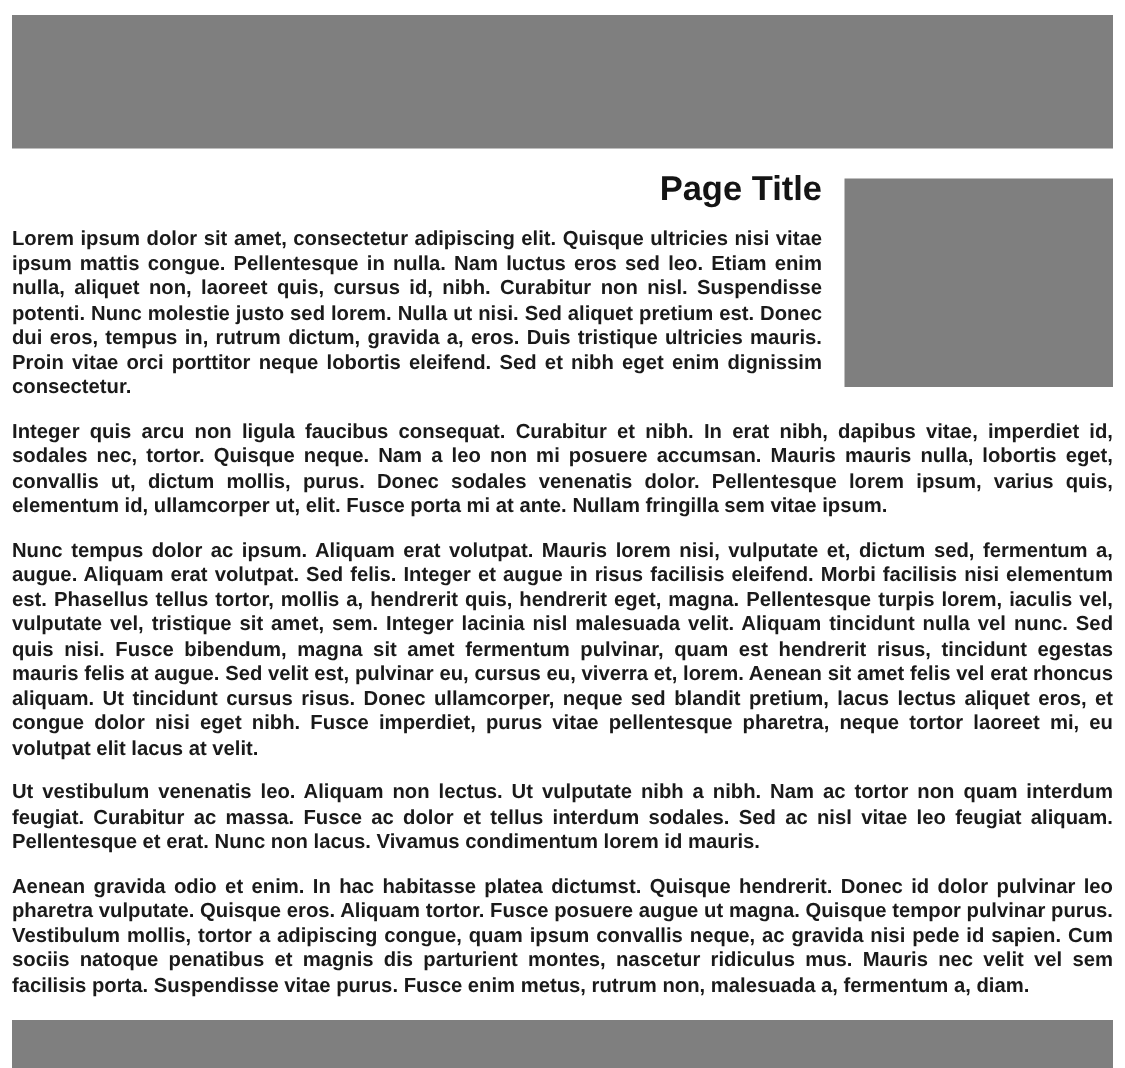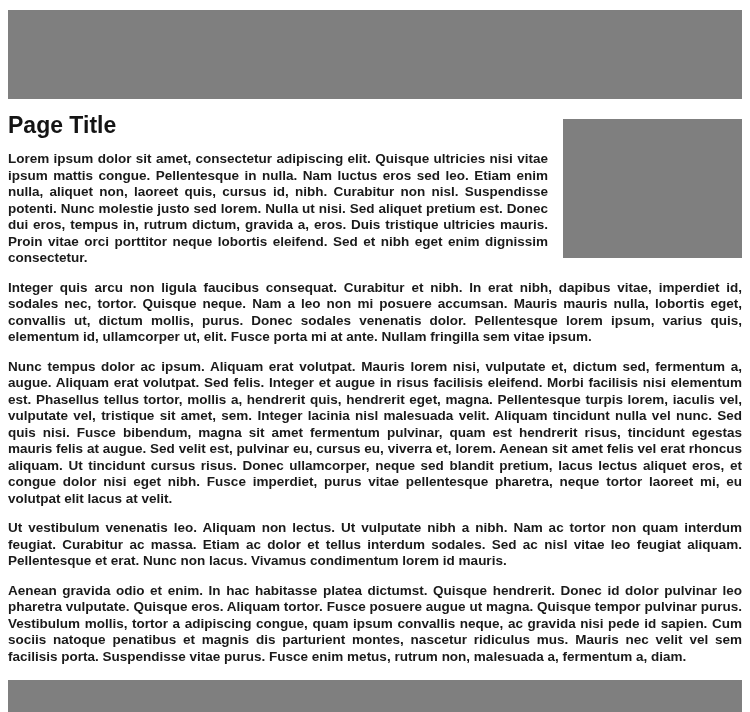--- a/index.html
+++ b/index.html
@@ -37,21 +37,21 @@
     margin: 20px 0 0 15px;
     background: var(--color-placeholder);
   }
   h1.page-title {
     font-family: "Liberation Sans", sans-serif;
     font-size: 23px;
     line-height: 26px;
     font-weight: 700;
     color: var(--color-heading);
     margin: 13px 0 10px 0;
-    text-align: left;
+    text-align: right;
   }
   p.body-paragraph {
     margin: 13px 0;
     font-weight: bold;
   }
   .banner.footer {
     clear: both;
     height: 32px;
     margin-top: 15px;
   }
@@ -66,19 +66,19 @@
   <div class="article-image"></div>
 
   <h1 class="page-title">Page Title</h1>
 
   <p class="body-paragraph">Lorem ipsum dolor sit amet, consectetur adipiscing elit. Quisque ultricies nisi vitae ipsum mattis congue. Pellentesque in nulla. Nam luctus eros sed leo. Etiam enim nulla, aliquet non, laoreet quis, cursus id, nibh. Curabitur non nisl. Suspendisse potenti. Nunc molestie justo sed lorem. Nulla ut nisi. Sed aliquet pretium est. Donec dui eros, tempus in, rutrum dictum, gravida a, eros. Duis tristique ultricies mauris. Proin vitae orci porttitor neque lobortis eleifend. Sed et nibh eget enim dignissim consectetur.</p>
 
   <p class="body-paragraph">Integer quis arcu non ligula faucibus consequat. Curabitur et nibh. In erat nibh, dapibus vitae, imperdiet id, sodales nec, tortor. Quisque neque. Nam a leo non mi posuere accumsan. Mauris mauris nulla, lobortis eget, convallis ut, dictum mollis, purus. Donec sodales venenatis dolor. Pellentesque lorem ipsum, varius quis, elementum id, ullamcorper ut, elit. Fusce porta mi at ante. Nullam fringilla sem vitae ipsum.</p>
 
   <p class="body-paragraph">Nunc tempus dolor ac ipsum. Aliquam erat volutpat. Mauris lorem nisi, vulputate et, dictum sed, fermentum a, augue. Aliquam erat volutpat. Sed felis. Integer et augue in risus facilisis eleifend. Morbi facilisis nisi elementum est. Phasellus tellus tortor, mollis a, hendrerit quis, hendrerit eget, magna. Pellentesque turpis lorem, iaculis vel, vulputate vel, tristique sit amet, sem. Integer lacinia nisl malesuada velit. Aliquam tincidunt nulla vel nunc. Sed quis nisi. Fusce bibendum, magna sit amet fermentum pulvinar, quam est hendrerit risus, tincidunt egestas mauris felis at augue. Sed velit est, pulvinar eu, cursus eu, viverra et, lorem. Aenean sit amet felis vel erat rhoncus aliquam. Ut tincidunt cursus risus. Donec ullamcorper, neque sed blandit pretium, lacus lectus aliquet eros, et congue dolor nisi eget nibh. Fusce imperdiet, purus vitae pellentesque pharetra, neque tortor laoreet mi, eu volutpat elit lacus at velit.</p>
 
-  <p class="body-paragraph">Ut vestibulum venenatis leo. Aliquam non lectus. Ut vulputate nibh a nibh. Nam ac tortor non quam interdum feugiat. Curabitur ac massa. Etiam ac dolor et tellus interdum sodales. Sed ac nisl vitae leo feugiat aliquam. Pellentesque et erat. Nunc non lacus. Vivamus condimentum lorem id mauris.</p>
+  <p class="body-paragraph">Ut vestibulum venenatis leo. Aliquam non lectus. Ut vulputate nibh a nibh. Nam ac tortor non quam interdum feugiat. Curabitur ac massa. Fusce ac dolor et tellus interdum sodales. Sed ac nisl vitae leo feugiat aliquam. Pellentesque et erat. Nunc non lacus. Vivamus condimentum lorem id mauris.</p>
 
   <p class="body-paragraph">Aenean gravida odio et enim. In hac habitasse platea dictumst. Quisque hendrerit. Donec id dolor pulvinar leo pharetra vulputate. Quisque eros. Aliquam tortor. Fusce posuere augue ut magna. Quisque tempor pulvinar purus. Vestibulum mollis, tortor a adipiscing congue, quam ipsum convallis neque, ac gravida nisi pede id sapien. Cum sociis natoque penatibus et magnis dis parturient montes, nascetur ridiculus mus. Mauris nec velit vel sem facilisis porta. Suspendisse vitae purus. Fusce enim metus, rutrum non, malesuada a, fermentum a, diam.</p>
 
   <div class="banner footer"></div>
 
 </div>
 
 </body></html>

